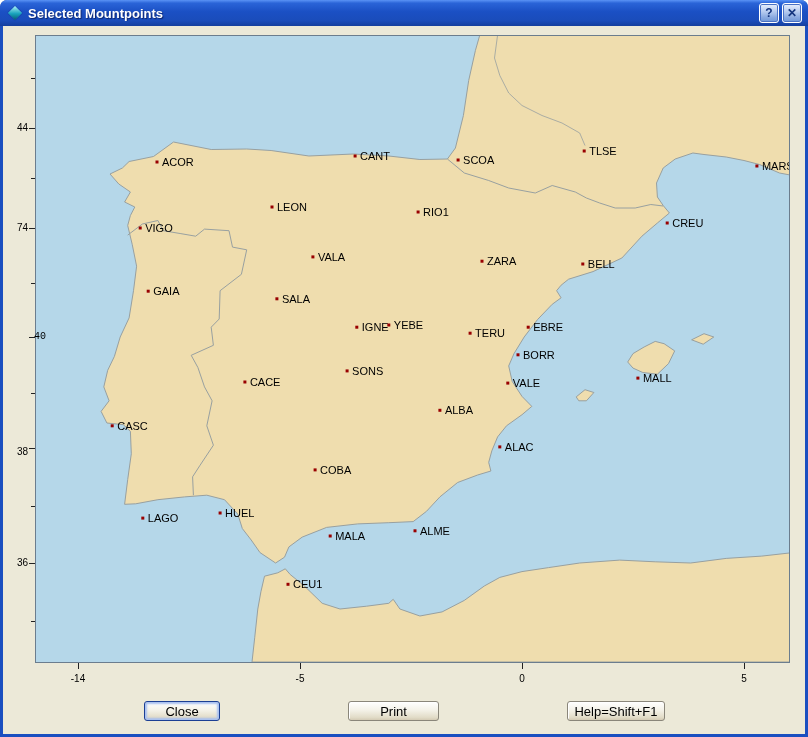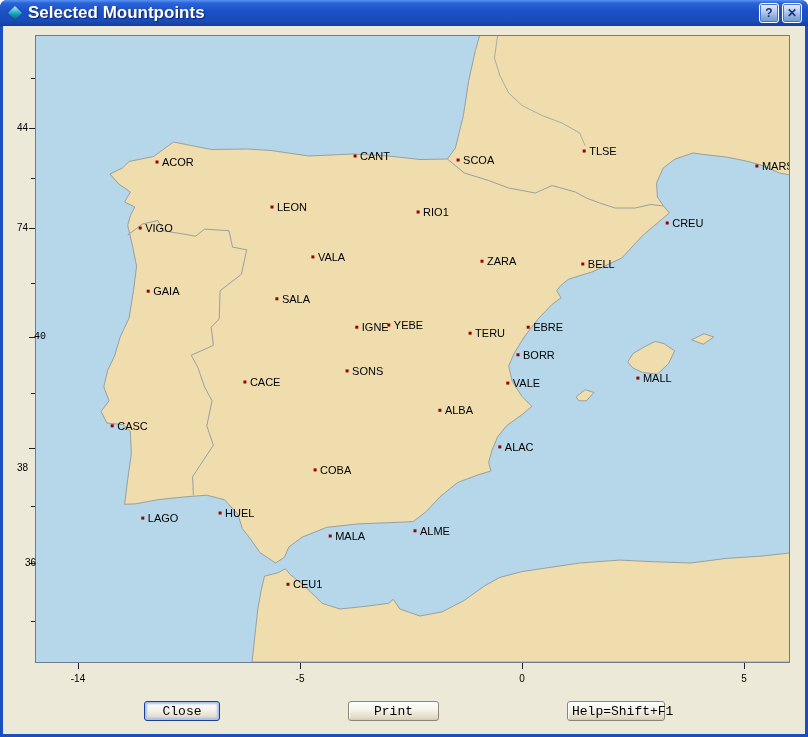--- a/index.html
+++ b/index.html
@@ -18,21 +18,21 @@
     border-radius:6px 6px 0 0;
     display:flex; align-items:center; padding:0 6px;
   }
   .title-icon {
     width:10px; height:10px; margin:0 8px 0 4px; flex:0 0 auto;
     background:linear-gradient(135deg,#aef4f8 0%, #18a2bc 55%, #065a70 100%);
     transform:rotate(45deg);
     box-shadow:0 0 1px #022;
   }
   .title-text {
-    flex:1; color:#fff; font-weight:bold; font-size:17px;
+    flex:1; color:#fff; font-weight:bold; font-size:13px;
     text-shadow:1px 1px 1px rgba(0,0,40,.55);
     white-space:nowrap; overflow:hidden;
   }
   .tb-btn {
     width:20px; height:20px; margin-left:3px; flex:0 0 auto;
     border:1px solid #ffffff; border-radius:3px;
     background:linear-gradient(180deg,#eaf1fd 0%, #b9cdf0 40%, #89a9e0 75%, #6f97d6 100%);
     box-shadow: inset 0 0 0 1px #4a72c4;
     color:#14357e; font-weight:bold; font-size:12px; line-height:17px;
     text-align:center; cursor:default; padding:0;
@@ -43,21 +43,21 @@
 
   .tick  { position:absolute; background:#222; }
   .tlab  { position:absolute; font-size:10px; color:#000; line-height:16px; }
   .tlab.y { text-align:right; }
   .tlab.x { text-align:center; }
 
   .xp-btn {
     position:absolute; top:701px; height:20px;
     background:linear-gradient(180deg,#ffffff 0%, #f4f2e8 45%, #e2dcc8 85%, #d4cbb4 100%);
     border:1px solid #8a867a; border-radius:3px;
-    font-size:13px; color:#000; font-family:Liberation Mono, monospace;
+    font-size:13px; color:#000; font-family:Liberation Sans, sans-serif;
     box-shadow: inset 1px 1px 0 #ffffff;
     cursor:default; padding:0 4px;
   }
   .xp-btn.default {
     border:1px solid #1c3f94;
     box-shadow: inset 0 0 2px 2px #a8c0f0;
   }
 </style>
 </head>
 <body>
@@ -149,23 +149,23 @@
     </svg>
 
   <div id="axes">
       <div class="tick" style="left: 29px; top: 128px; width: 6px; height: 1px;"></div>
       <div class="tlab y" style="left: 0px; top: 120px; width: 28px;">44</div>
       <div class="tick" style="left: 29px; top: 228px; width: 6px; height: 1px;"></div>
       <div class="tlab y" style="left: 0px; top: 220px; width: 28px;">74</div>
       <div class="tick" style="left: 29px; top: 337px; width: 6px; height: 1px;"></div>
       <div class="tlab y" style="left: 18px; top: 329px; width: 28px; font-family: Liberation Mono, monospace;">40</div>
       <div class="tick" style="left: 29px; top: 448px; width: 6px; height: 1px;"></div>
-      <div class="tlab y" style="left: 0px; top: 460px; width: 28px;">38</div>
+      <div class="tlab y" style="left: 0px; top: 444px; width: 28px;">38</div>
       <div class="tick" style="left: 29px; top: 563px; width: 6px; height: 1px;"></div>
-      <div class="tlab y" style="left: 8px; top: 555px; width: 28px;">36</div>
+      <div class="tlab y" style="left: 0px; top: 555px; width: 28px;">36</div>
       <div class="tick" style="left: 31px; top: 78px; width: 4px; height: 1px;"></div>
       <div class="tick" style="left: 31px; top: 178px; width: 4px; height: 1px;"></div>
       <div class="tick" style="left: 31px; top: 282.5px; width: 4px; height: 1px;"></div>
       <div class="tick" style="left: 31px; top: 392.5px; width: 4px; height: 1px;"></div>
       <div class="tick" style="left: 31px; top: 505.5px; width: 4px; height: 1px;"></div>
       <div class="tick" style="left: 31px; top: 620.558px; width: 4px; height: 1px;"></div>
       <div class="tick" style="left: 78px; top: 663px; width: 1px; height: 6px;"></div>
       <div class="tlab x" style="left: 63px; top: 671px; width: 30px;">-14</div>
       <div class="tick" style="left: 300px; top: 663px; width: 1px; height: 6px;"></div>
       <div class="tlab x" style="left: 285px; top: 671px; width: 30px;">-5</div>

